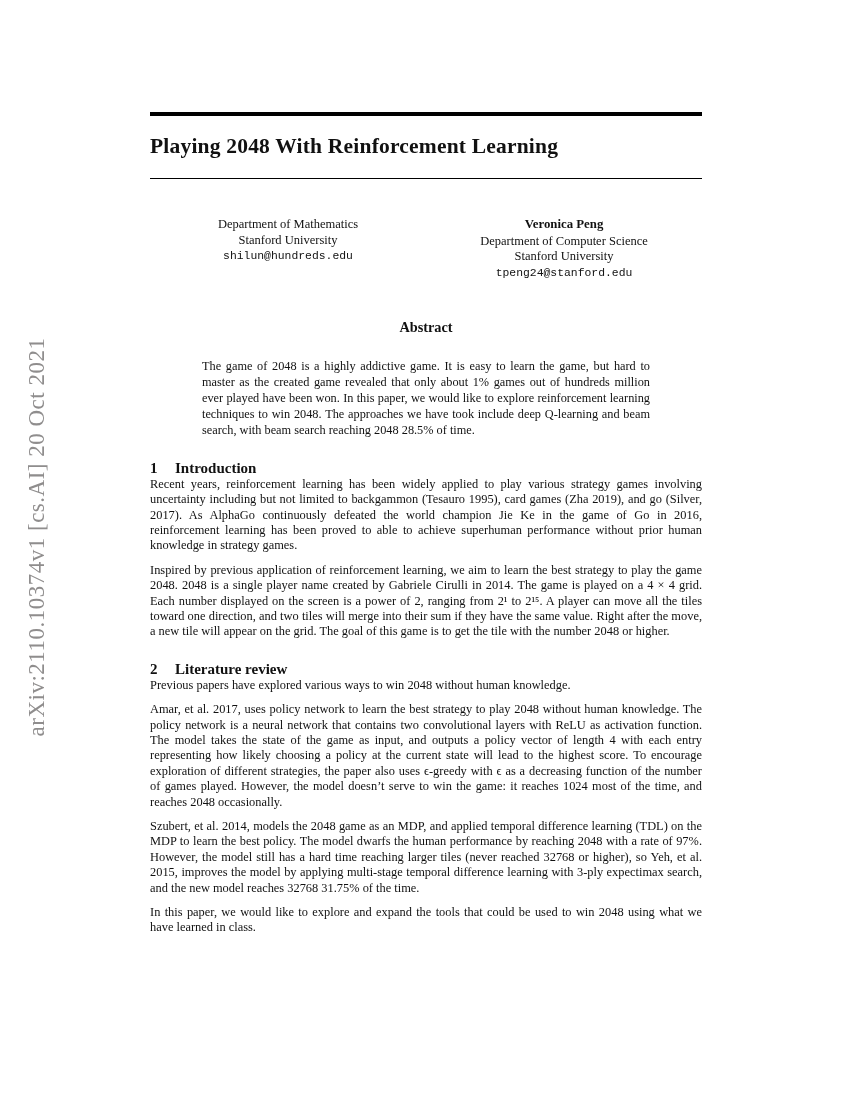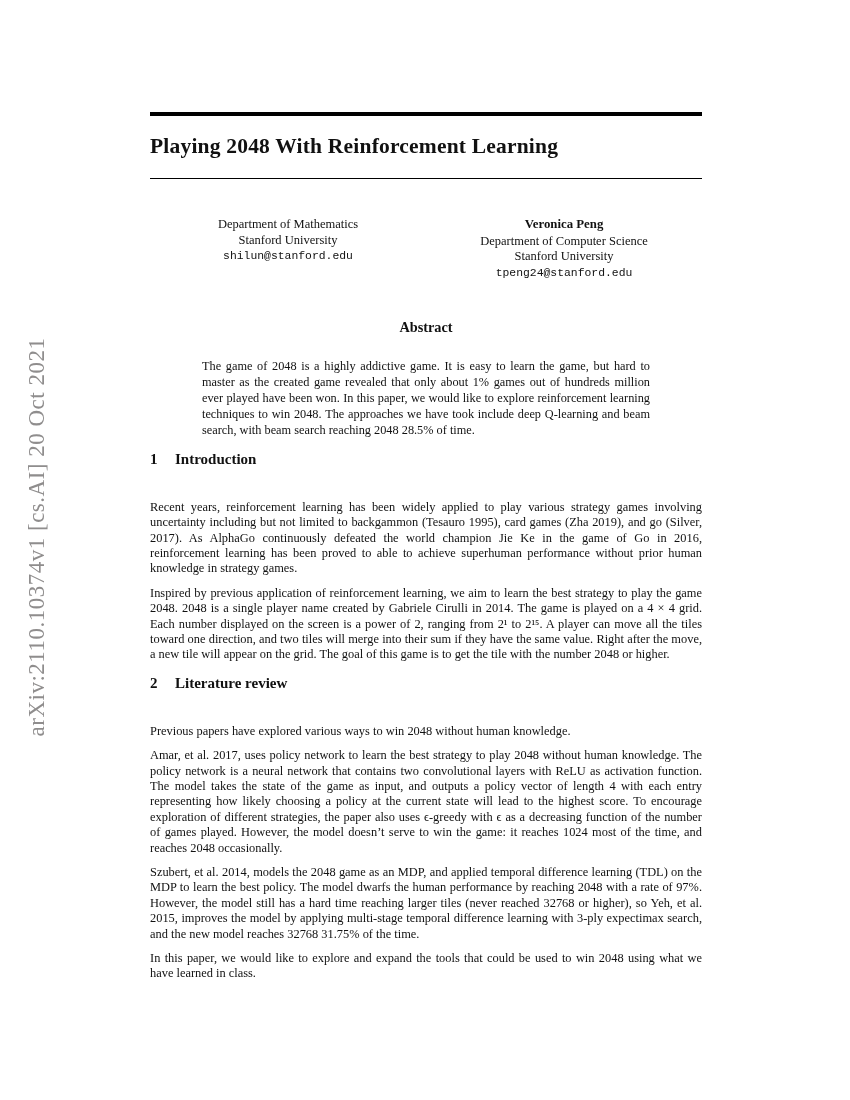--- a/index.html
+++ b/index.html
@@ -40,25 +40,25 @@
   .author-email { font-family: "Liberation Mono", monospace; font-size: 11.4px; margin-top: 1px; }
 
   .abstract-heading { margin-top: 37px; text-align: center; font-size: 14.3px; font-weight: 700; }
   .abstract-text {
     margin: 22px 52px 0 52px;
     text-align: justify;
     font-size: 12.3px;
     line-height: 16.2px;
   }
 
-  .section-heading { margin-top: 12px; font-size: 15px; font-weight: 700; }
+  .section-heading { margin-top: 21px; font-size: 15px; font-weight: 700; }
   .section-heading .sec-num { display: inline-block; min-width: 25px; }
 
   p.body-par { margin: 9px 0 0 0; text-align: justify; font-size: 12.4px; line-height: 15.4px; }
-  p.body-par.first { margin-top: 32px; }
+  p.body-par.first { margin-top: 0; }
 
   .footer-note {
     position: absolute;
     left: 150px; top: 1015px;
     width: 552px;
     font-size: 11.4px;
   }
 </style>
 </head>
 <body>
@@ -72,21 +72,21 @@
     <div class="rule-thick"></div>
 
     <div class="paper-title">Playing 2048 With Reinforcement Learning</div>
 
     <div class="rule-thin"></div>
 
     <div class="authors">
       <div class="author">
         <div>Department of Mathematics</div>
         <div>Stanford University</div>
-        <div class="author-email">shilun@stanford.edu</div>
+        <div class="author-email">shilun@hundreds.edu</div>
       </div>
       <div class="author">
         <div class="author-name">Veronica Peng</div>
         <div>Department of Computer Science</div>
         <div>Stanford University</div>
         <div class="author-email">tpeng24@stanford.edu</div>
       </div>
     </div>
 
     <div class="abstract-heading">Abstract</div>

